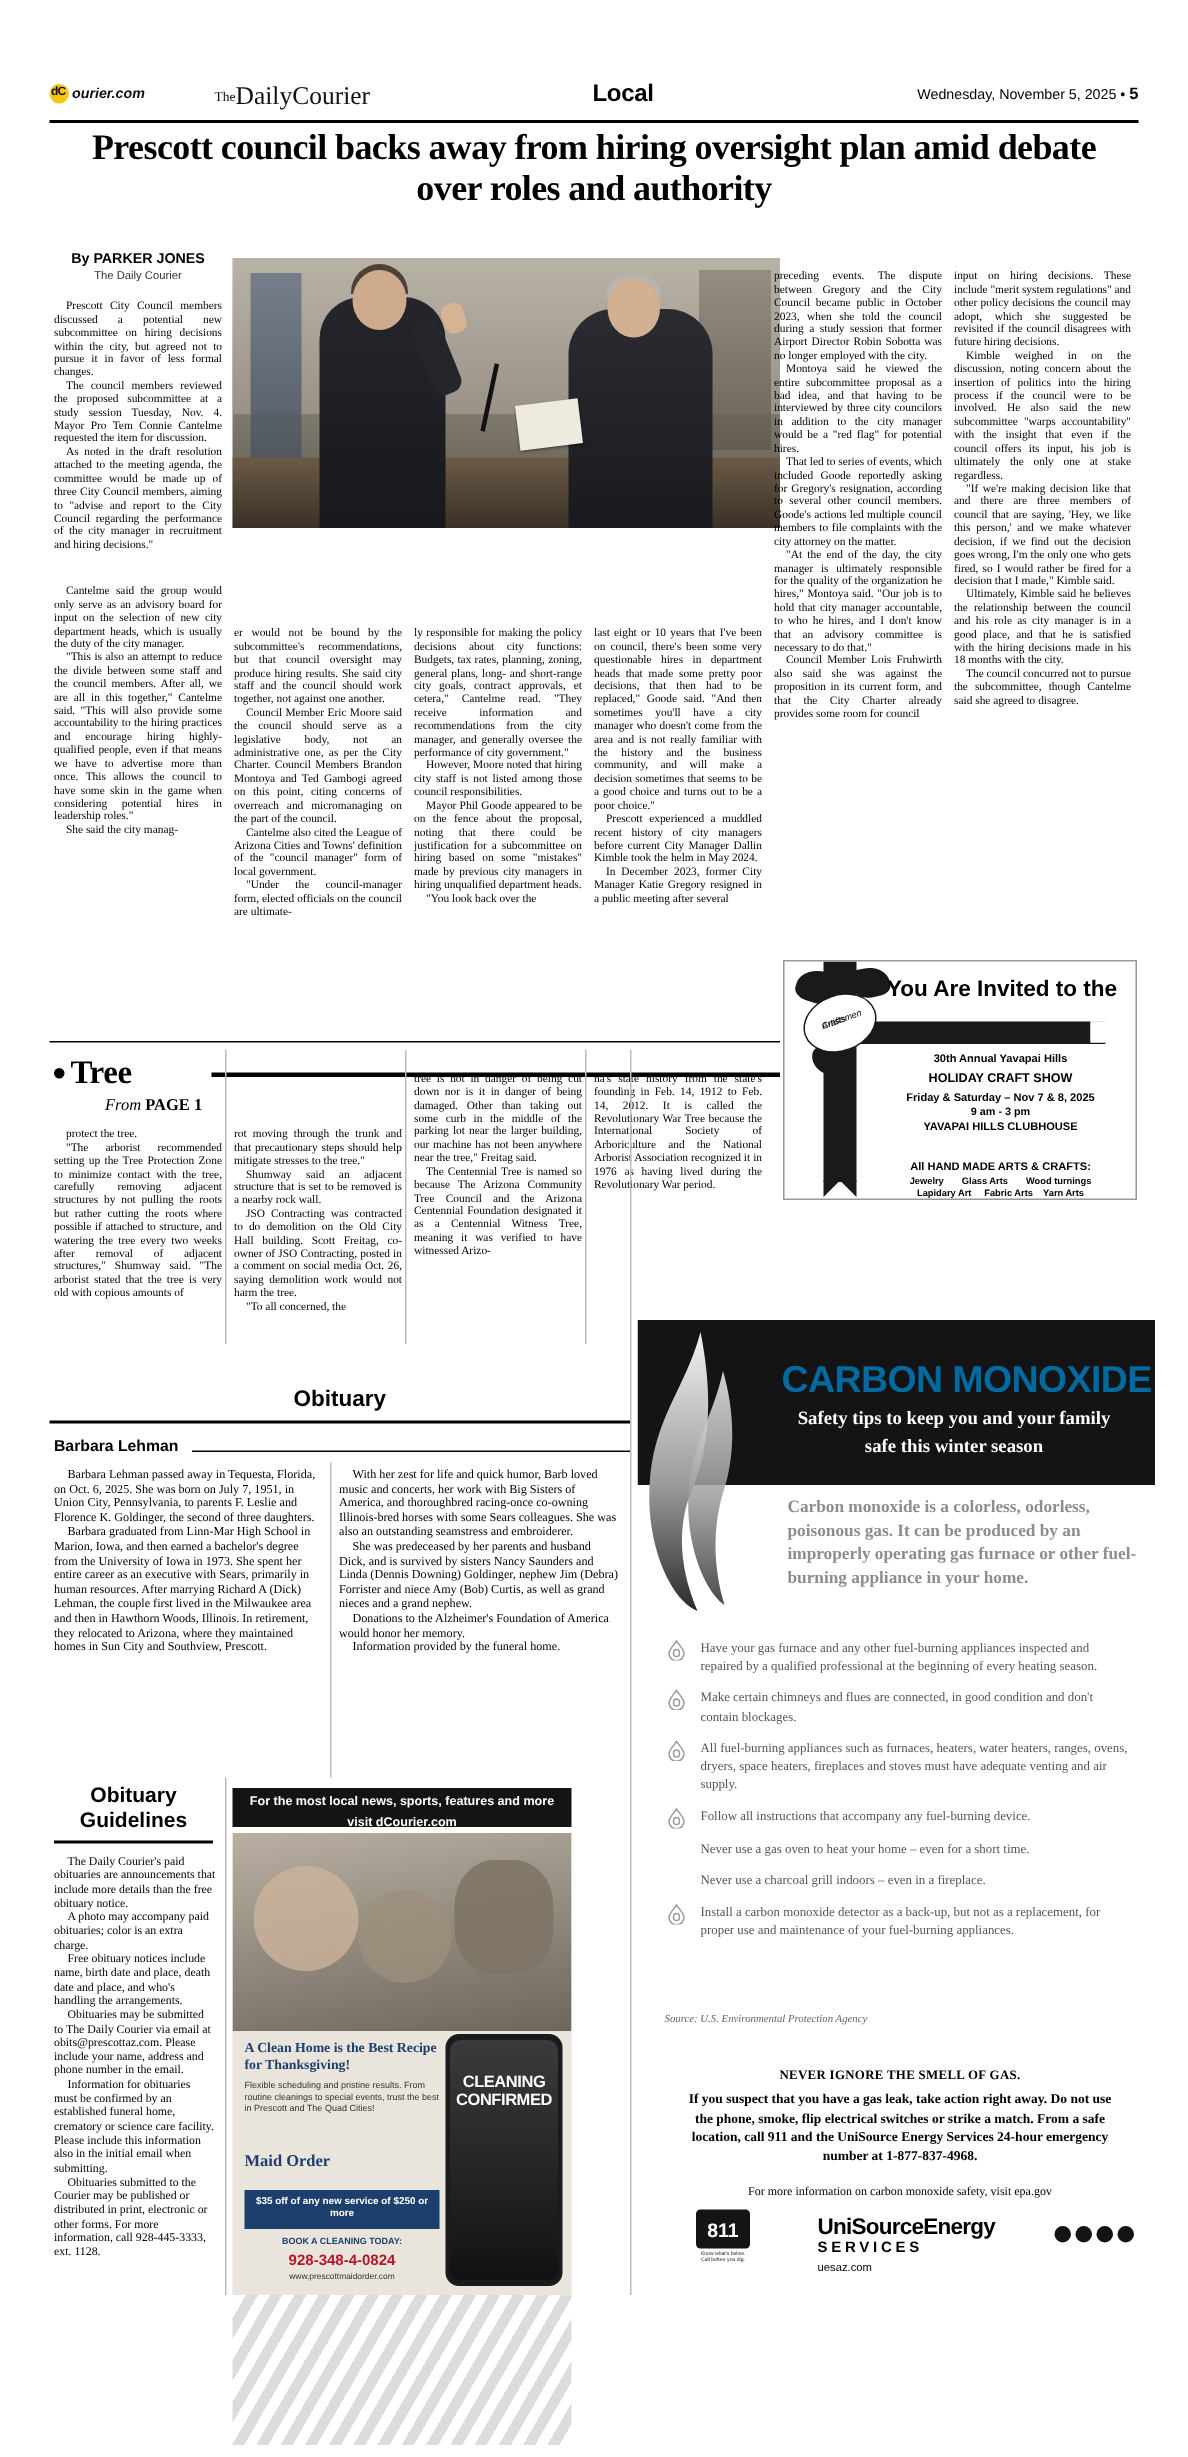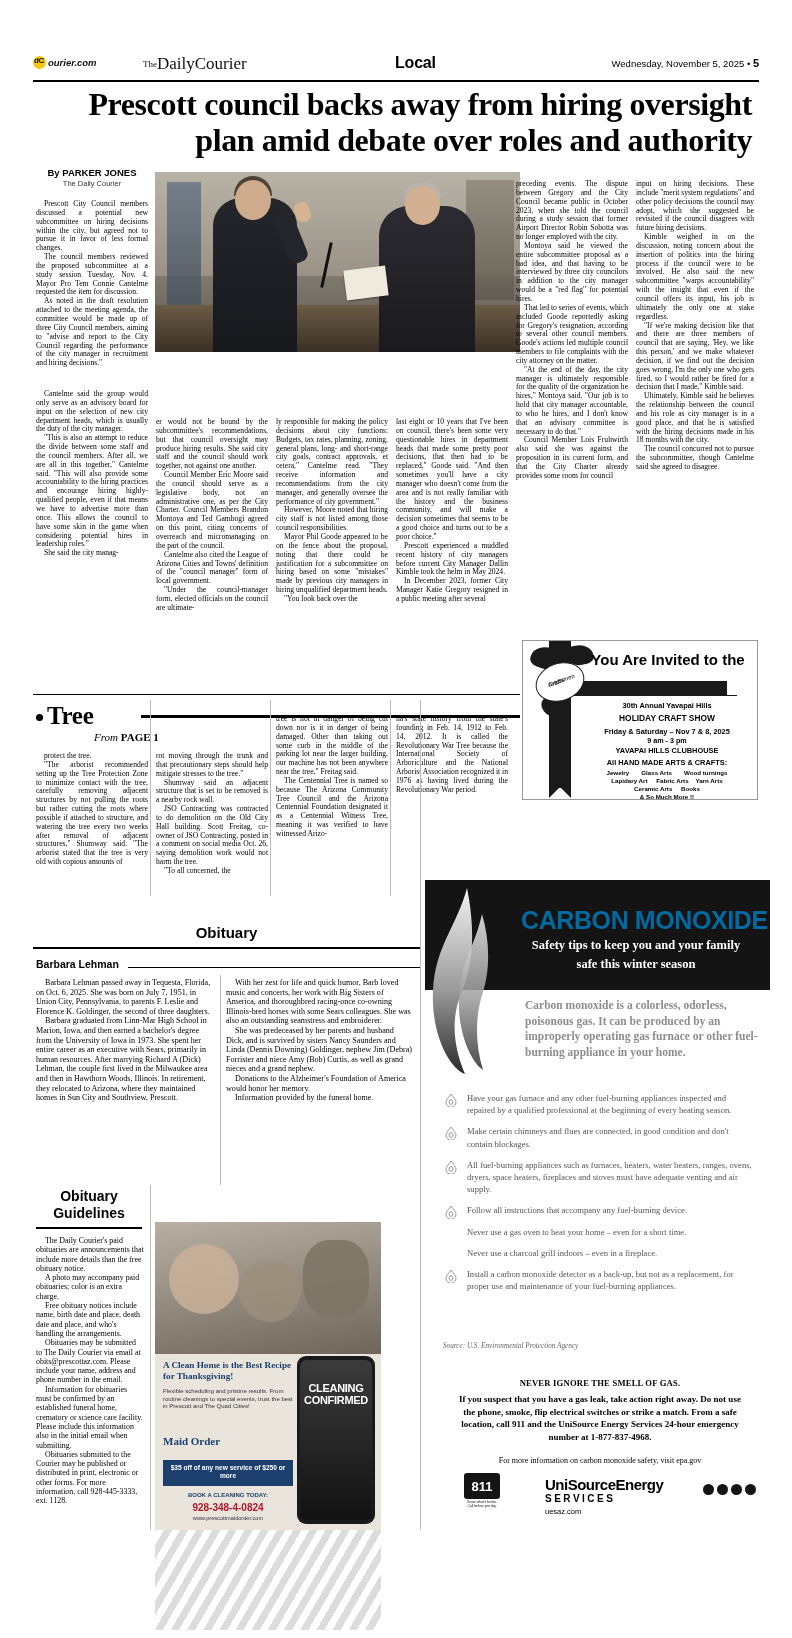--- a/index.html
+++ b/index.html
@@ -19,22 +19,22 @@
   .mh-badge::after { content:"dC"; position:absolute; left:1px; top:0px; font-size:8px; font-weight:bold; font-family:"Liberation Sans",sans-serif; color:#111; letter-spacing:-.5px; }
   .mh-logo-text { font-family:"Liberation Sans",sans-serif; font-weight:bold; font-size:9.5px; font-style:italic; color:#111; margin-left:1px; }
   .mh-paper { position:absolute; left:110px; top:2px; font-family:"Liberation Serif",serif; font-size:17px; color:#111; }
   .mh-paper .the { font-size:9px; vertical-align:2px; }
   .mh-section { position:absolute; left:362px; top:2px; font-family:"Liberation Sans",sans-serif; font-weight:bold; font-size:16px; letter-spacing:-.2px; }
   .mh-date { position:absolute; right:0; top:5px; font-family:"Liberation Sans",sans-serif; font-size:9.5px; }
   .mh-date b { font-size:11px; }
   .mh-rule { position:absolute; left:33px; top:80px; width:726px; height:2px; background:#000; }
 
   
-  .headline { position:absolute; left:40px; top:86px; width:712px; text-align:right;
-      font-family:"Liberation Serif",serif; font-weight:bold; font-size:32px; line-height:1.13; letter-spacing:-.4px; }
+  .headline { position:absolute; left:40px; top:86px; width:712px; text-align:center;
+      font-family:"Liberation Serif",serif; font-weight:bold; font-size:24px; line-height:1.13; letter-spacing:-.4px; }
 
   
   .byline { position:absolute; left:36px; top:167px; width:112px; text-align:center; }
   .byline .b1 { font-family:"Liberation Sans",sans-serif; font-weight:bold; font-size:9.5px; }
   .byline .b2 { font-family:"Liberation Sans",sans-serif; font-size:7.5px; color:#333; margin-top:1px; }
 
   
   .col { position:absolute; font-family:"Liberation Serif",serif; font-size:7.6px; line-height:8.85px;
          text-align:justify; text-justify:inter-word; hyphens:auto; -webkit-hyphens:auto; }
   .col p { text-indent:8px; margin:0; }
@@ -58,24 +58,24 @@
   .photo .paper { position:absolute; left:190px; top:96px; width:42px; height:30px; background:#efeade; transform:rotate(-7deg); box-shadow:0 1px 2px rgba(0,0,0,.4); }
   .photo .mic { position:absolute; left:170px; top:70px; width:3px; height:46px; background:#111; transform:rotate(12deg); }
   .photo .flag { position:absolute; left:12px; top:10px; width:34px; height:140px; background:linear-gradient(180deg,#6a7684,#454e59); opacity:.85; }
   .photo .blur { position:absolute; right:6px; top:8px; width:48px; height:120px; background:linear-gradient(180deg,#8d8579,#5e584e); opacity:.8; }
   .caption { position:absolute; left:155px; top:355px; width:365px; font-family:"Liberation Serif",serif;
              font-size:7.3px; line-height:8.6px; text-align:justify; }
 
   
   .secbar { position:absolute; }
   .secbar .bullet { display:inline-block; width:7px; height:7px; border-radius:50%; background:#000; vertical-align:3px; margin-right:4px;}
-  .secbar .label { font-family:"Liberation Serif",serif; font-weight:bold; font-size:25px; letter-spacing:-.3px; }
+  .secbar .label { font-family:"Liberation Serif",serif; font-weight:bold; font-size:22px; letter-spacing:-.3px; }
   .secbar .line { position:absolute; height:3px; background:#000; }
   .fromline { position:absolute; font-family:"Liberation Serif",serif; font-size:11px; }
-  .fromline i { font-style:italic;margin-left:24px; }
+  .fromline i { font-style:italic; }
   .fromline b { font-weight:bold; }
 
   .hr-thin { position:absolute; background:#000; height:1px; }
   .hr-med  { position:absolute; background:#000; height:2px; }
 
   
   .obit-title { position:absolute; font-family:"Liberation Sans",sans-serif; font-weight:bold; font-size:15px; text-align:center; }
   .obit-name { position:absolute; font-family:"Liberation Sans",sans-serif; font-weight:bold; font-size:10.5px; }
   .obit-col { position:absolute; font-family:"Liberation Serif",serif; font-size:8.1px; line-height:9.6px; text-align:left; }
   .obit-col p { text-indent:9px; margin:0; }
@@ -93,21 +93,21 @@
   .craftad .bowL { position:absolute; left:8px; top:6px; width:30px; height:22px; background:#1a1a1a; border-radius:60% 20% 50% 30%; transform:rotate(18deg); }
   .craftad .bowR { position:absolute; left:44px; top:4px; width:26px; height:20px; background:#1a1a1a; border-radius:20% 60% 30% 50%; transform:rotate(-12deg); }
   .craftad .bowB { position:absolute; left:18px; top:56px; width:26px; height:20px; background:#1a1a1a; border-radius:40% 50% 30% 60%; transform:rotate(10deg); }
   .craftad .t1 { position:absolute; left:60px; top:10px; width:170px; text-align:center; font-family:"Liberation Sans",sans-serif; font-weight:bold; font-size:15px; }
   .craftad .body { position:absolute; left:56px; top:60px; width:176px; text-align:center; font-family:"Liberation Sans",sans-serif; }
   .craftad .l1 { font-weight:bold; font-size:7.4px; margin-bottom:3px; }
   .craftad .l2 { font-weight:bold; font-size:8.4px; margin-bottom:4px; }
   .craftad .l3 { font-weight:bold; font-size:7.4px; }
   .craftad .l4 { font-weight:bold; font-size:7.2px; }
   .craftad .l5 { font-weight:bold; font-size:7.4px; margin-top:1px;}
-  .craftad .l6 { font-weight:bold; font-size:7.4px; margin-top:3px; margin-bottom:2px;}
+  .craftad .l6 { font-weight:bold; font-size:7.4px; margin-top:18px; margin-bottom:2px;}
   .craftad .grid { font-weight:bold; font-size:6.2px; line-height:8px; }
 
   
   .coad { position:absolute; left:425px; top:880px; width:345px; height:650px; background:#fff; overflow:hidden; }
   .coad .blackband { position:absolute; left:0; top:0; width:345px; height:110px; background:#141414; }
   .coad .flame { position:absolute; left:2px; top:6px; width:70px; height:190px; }
   .coad .co-title { position:absolute; left:96px; top:26px; font-family:"Liberation Sans",sans-serif; font-weight:bold; font-size:25px; color:#0369a1; letter-spacing:-.4px; }
   .coad .co-sub { position:absolute; left:96px; top:56px; width:230px; font-family:"Liberation Serif",serif; font-weight:bold; font-size:12.5px; color:#fff; line-height:19px; text-align:center; }
   .coad .co-lead { position:absolute; left:100px; top:118px; width:240px; font-family:"Liberation Serif",serif; font-weight:bold; font-size:11.5px; line-height:15.6px; color:#8d8d8d; text-align:left; }
   .coad .tips { position:absolute; left:18px; top:212px; width:312px; }
@@ -331,20 +331,24 @@
   <div class="hr-med" style="left:36px; top:1227px; width:106px;"></div>
   <div class="obit-col" style="left:36px; top:1236px; width:108px; font-size:7.9px; line-height:9.3px;">
     <p>The Daily Courier's paid obituaries are announcements that include more details than the free obituary notice.</p>
     <p>A photo may accompany paid obituaries; color is an extra charge.</p>
     <p>Free obituary notices include name, birth date and place, death date and place, and who's handling the arrangements.</p>
     <p>Obituaries may be submitted to The Daily Courier via email at obits@prescottaz.com. Please include your name, address and phone number in the email.</p>
     <p>Information for obituaries must be confirmed by an established funeral home, crematory or science care facility. Please include this information also in the initial email when submitting.</p>
     <p>Obituaries submitted to the Courier may be published or distributed in print, electronic or other forms. For more information, call 928-445-3333, ext. 1128.</p>
   </div>
 
+  <div class="promo">
+    <div>For the most local news, sports, features and more</div>
+    <div>visit dCourier.com</div>
+  </div>
 
   <div class="maidad">
     <div class="photo2">
       <div class="t"></div>
       <div class="t2"></div>
       <div class="t3"></div>
     </div>
     <div class="hl">A Clean Home is the Best Recipe for Thanksgiving!</div>
     <div class="bodytxt">Flexible scheduling and pristine results. From routine cleanings to special events, trust the best in Prescott and The Quad Cities!</div>
     <div class="brand">Maid Order</div>

